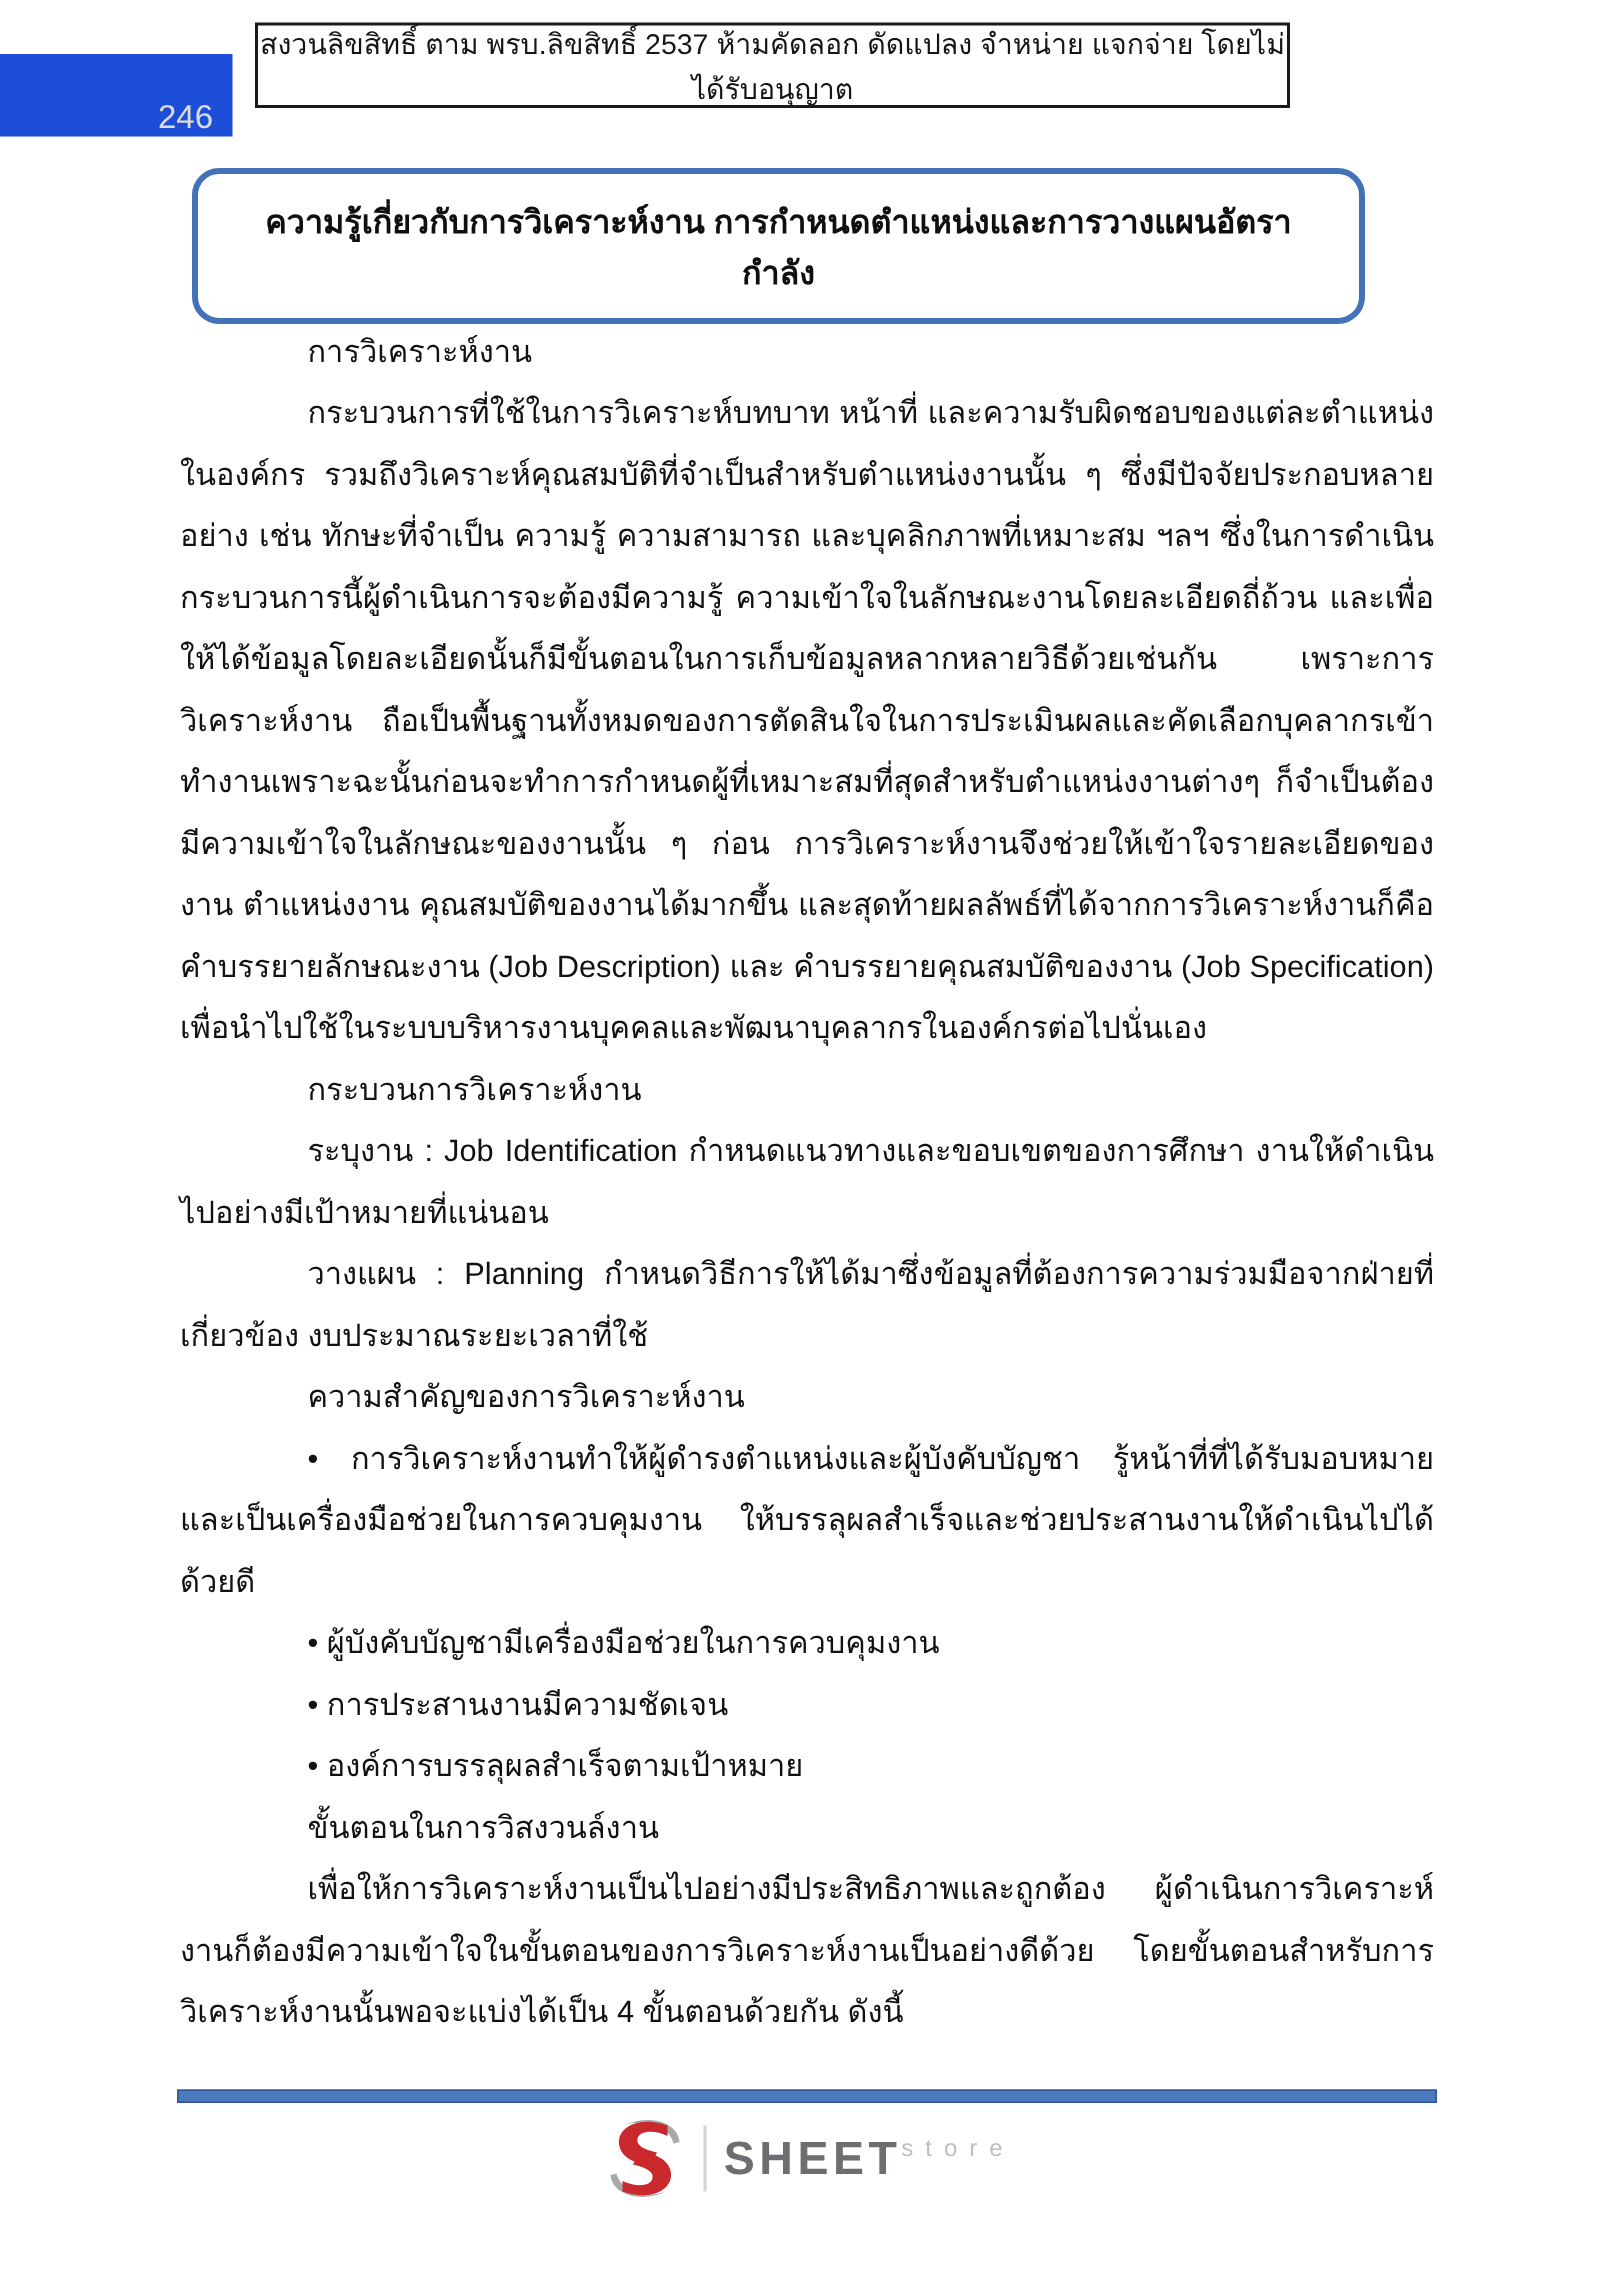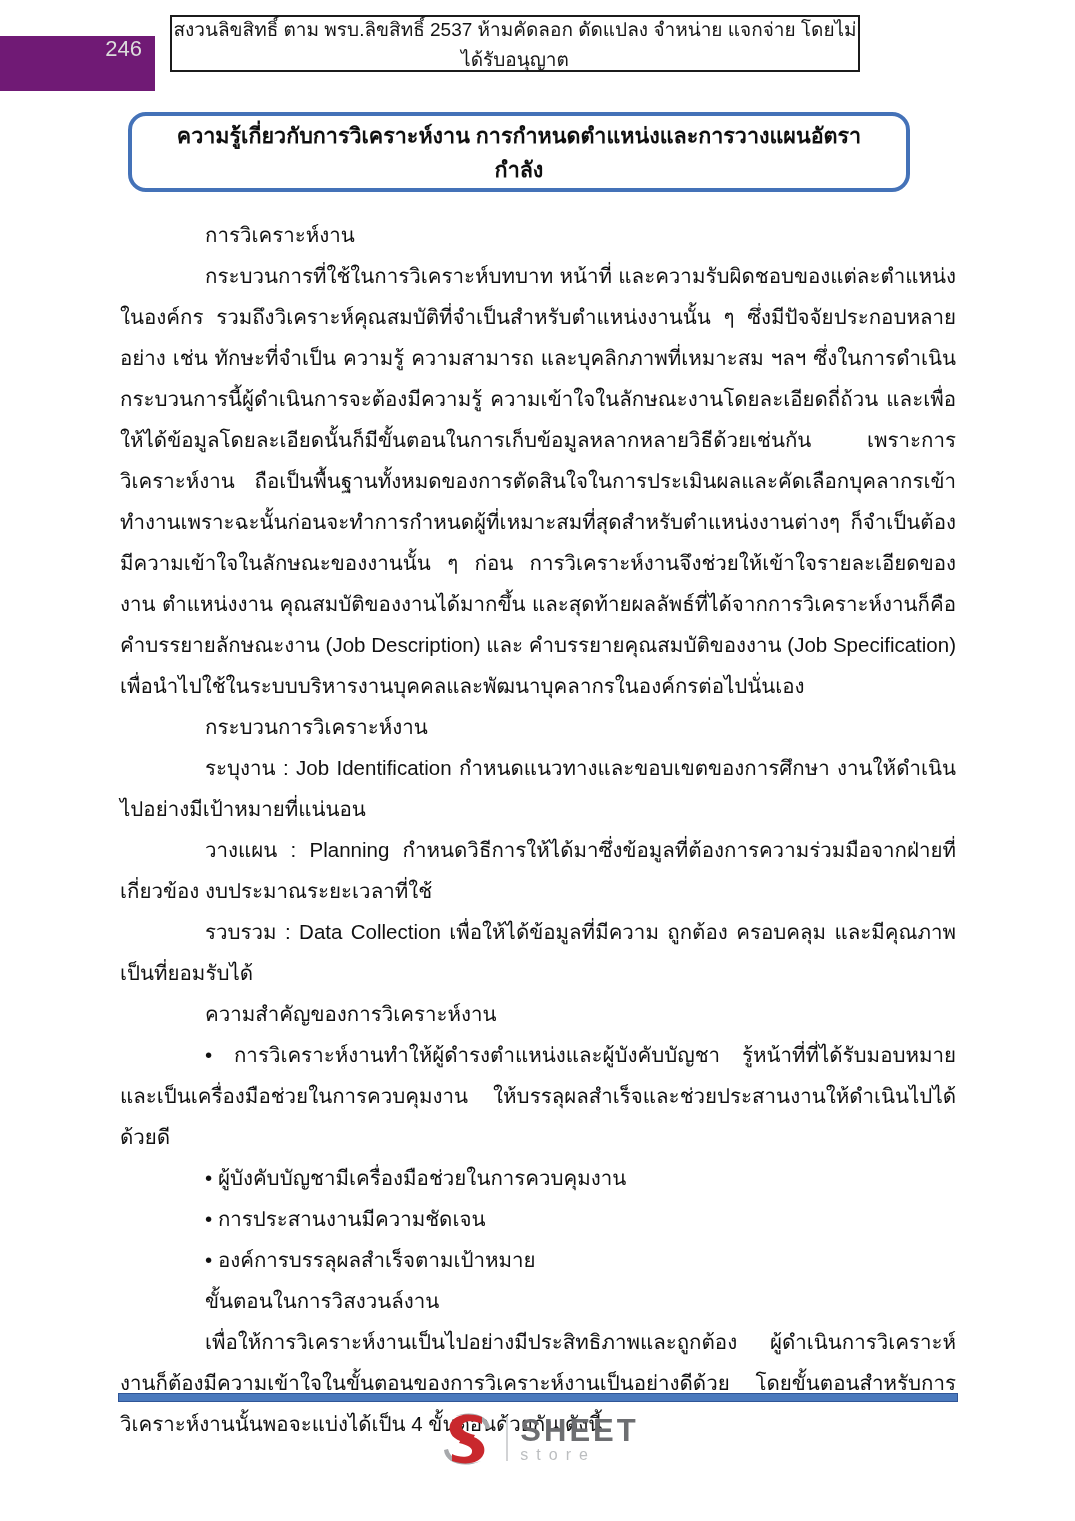--- a/index.html
+++ b/index.html
@@ -6,38 +6,38 @@
   body {
     width: 1075px; height: 1521px;
     background: #ffffff;
     font-family: "Liberation Sans", sans-serif;
     position: relative;
     color: #111;
   }
   .page-number-tab {
     position: absolute; left: 0; top: 36px;
     width: 155px; height: 55px;
-    background: #701a75;
+    background: #1d4ed8;
     color: #dcdcdc;
-    display: flex; align-items: flex-start; justify-content: flex-end;
+    display: flex; align-items: flex-end; justify-content: flex-end;
     padding-right: 13px; box-sizing: border-box;
     font-size: 22px;
   }
   .copyright-box {
     position: absolute; left: 170px; top: 15px;
     width: 690px; height: 57px;
     border: 2px solid #1b1b1b;
     box-sizing: border-box;
     display: flex; align-items: center; justify-content: center;
     font-size: 19px; color: #151515;
     text-align: center;
   }
   .title-box {
     position: absolute; left: 128px; top: 112px;
-    width: 782px; height: 80px;
+    width: 782px; height: 104px;
     border: 4px solid #4472b8;
     border-radius: 18px;
     box-sizing: border-box;
     display: flex; align-items: center; justify-content: center;
     font-weight: bold; font-size: 21.5px; color: #0f0f0f;
     text-align: center;
     padding: 0 30px;
   }
   .content {
     position: absolute; left: 120px; top: 214px;
@@ -65,21 +65,21 @@
     position: absolute; left: 0; top: 1408px;
     width: 1075px;
     display: flex; align-items: center; justify-content: center;
   }
   .logo-mark { display: block; }
   .logo-divider {
     width: 2px; height: 44px;
     background: #d2d3d5;
     margin: 0 12px 0 8px;
   }
-  .logo-text { display: flex; flex-direction: column; }
+  .logo-text { display: flex; flex-direction: row; }
   .logo-brand {
     font-weight: bold; font-size: 31px;
     color: #6d6e71; letter-spacing: 3px;
     line-height: 30px;
   }
   .logo-sub {
     font-size: 16px; color: #bcbec0;
     letter-spacing: 8px; line-height: 16px;
     margin-top: 1px;
   }
@@ -98,21 +98,20 @@
 <div class="title-box">
   <span>ความรู้เกี่ยวกับการวิเคราะห์งาน การกำหนดตำแหน่งและการวางแผนอัตรากำลัง</span>
 </div>
 
 <div class="content" id="content">
     <p class="heading">การวิเคราะห์งาน</p>
     <p class="para">กระบวนการที่ใช้ในการวิเคราะห์บทบาท หน้าที่ และความรับผิดชอบของแต่ละตำแหน่งในองค์กร รวมถึงวิเคราะห์คุณสมบัติที่จำเป็นสำหรับตำแหน่งงานนั้น ๆ ซึ่งมีปัจจัยประกอบหลายอย่าง เช่น ทักษะที่จำเป็น ความรู้ ความสามารถ และบุคลิกภาพที่เหมาะสม ฯลฯ ซึ่งในการดำเนินกระบวนการนี้ผู้ดำเนินการจะต้องมีความรู้ ความเข้าใจในลักษณะงานโดยละเอียดถี่ถ้วน และเพื่อให้ได้ข้อมูลโดยละเอียดนั้นก็มีขั้นตอนในการเก็บข้อมูลหลากหลายวิธีด้วยเช่นกัน เพราะการวิเคราะห์งาน ถือเป็นพื้นฐานทั้งหมดของการตัดสินใจในการประเมินผลและคัดเลือกบุคลากรเข้าทำงานเพราะฉะนั้นก่อนจะทำการกำหนดผู้ที่เหมาะสมที่สุดสำหรับตำแหน่งงานต่างๆ ก็จำเป็นต้องมีความเข้าใจในลักษณะของงานนั้น ๆ ก่อน การวิเคราะห์งานจึงช่วยให้เข้าใจรายละเอียดของงาน ตำแหน่งงาน คุณสมบัติของงานได้มากขึ้น และสุดท้ายผลลัพธ์ที่ได้จากการวิเคราะห์งานก็คือ คำบรรยายลักษณะงาน (Job Description) และ คำบรรยายคุณสมบัติของงาน (Job Specification) เพื่อนำไปใช้ในระบบบริหารงานบุคคลและพัฒนาบุคลากรในองค์กรต่อไปนั่นเอง</p>
     <p class="heading">กระบวนการวิเคราะห์งาน</p>
     <p class="para">ระบุงาน : Job Identification กำหนดแนวทางและขอบเขตของการศึกษา งานให้ดำเนินไปอย่างมีเป้าหมายที่แน่นอน</p>
     <p class="para">วางแผน : Planning กำหนดวิธีการให้ได้มาซึ่งข้อมูลที่ต้องการความร่วมมือจากฝ่ายที่เกี่ยวข้อง งบประมาณระยะเวลาที่ใช้</p>
-    <p class="para">รวบรวม : Data Collection เพื่อให้ได้ข้อมูลที่มีความ ถูกต้อง ครอบคลุม และมีคุณภาพเป็นที่ยอมรับได้</p>
     <p class="heading">ความสำคัญของการวิเคราะห์งาน</p>
     <p class="bullet">การวิเคราะห์งานทำให้ผู้ดำรงตำแหน่งและผู้บังคับบัญชา รู้หน้าที่ที่ได้รับมอบหมาย และเป็นเครื่องมือช่วยในการควบคุมงาน ให้บรรลุผลสำเร็จและช่วยประสานงานให้ดำเนินไปได้ด้วยดี</p>
     <p class="bullet">ผู้บังคับบัญชามีเครื่องมือช่วยในการควบคุมงาน</p>
     <p class="bullet">การประสานงานมีความชัดเจน</p>
     <p class="bullet">องค์การบรรลุผลสำเร็จตามเป้าหมาย</p>
     <p class="heading">ขั้นตอนในการวิสงวนล์งาน</p>
     <p class="para">เพื่อให้การวิเคราะห์งานเป็นไปอย่างมีประสิทธิภาพและถูกต้อง  ผู้ดำเนินการวิเคราะห์งานก็ต้องมีความเข้าใจในขั้นตอนของการวิเคราะห์งานเป็นอย่างดีด้วย โดยขั้นตอนสำหรับการวิเคราะห์งานนั้นพอจะแบ่งได้เป็น 4 ขั้นตอนด้วยกัน ดังนี้</p>
   </div>
 
 <div class="footer-rule"></div>

